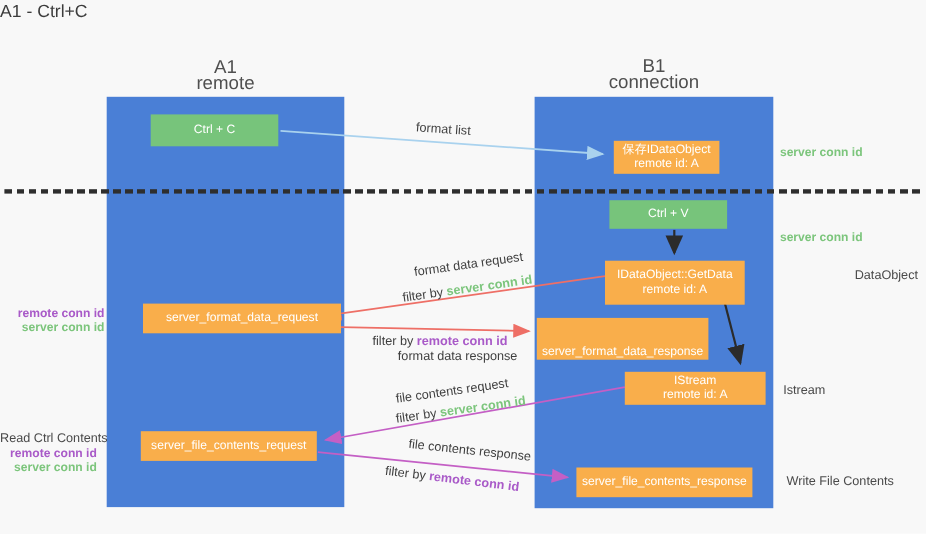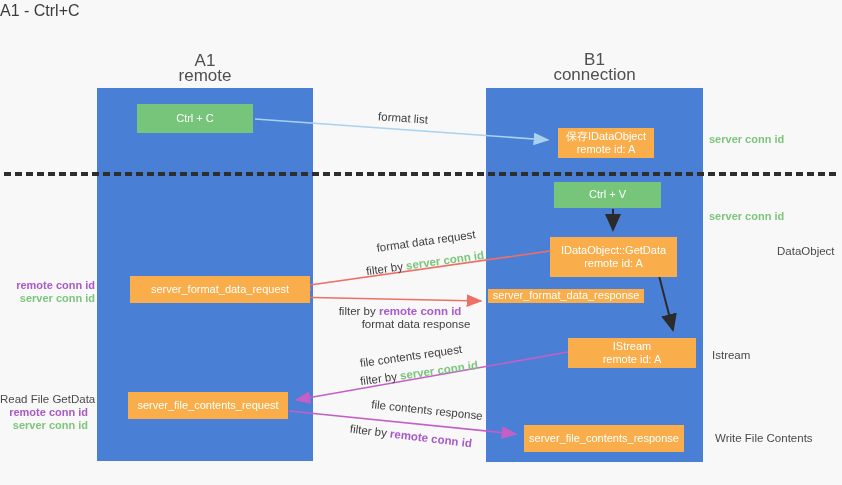--- a/index.html
+++ b/index.html
@@ -28,21 +28,21 @@
   
   .node{display:flex; flex-direction:column; align-items:center; justify-content:center;
     color:#fff; font-size:11px; line-height:13.5px; text-align:center; white-space:nowrap;}
   .green{background:var(--node_green, #77c47b);}
   .orange{background:var(--node_orange, #f9ae4b);}
   .n-ctrlc{left:137px; top:104px; width:116px; height:29px;}
   .n-save{left:558px; top:128px; width:96px; height:30px;}
   .n-ctrlv{left:554px; top:182px; width:107px; height:26px;}
   .n-getdata{left:550px; top:237px; width:127px; height:40px;}
   .n-fmtreq{left:130px; top:276px; width:180px; height:27px;}
-  .n-fmtresp{left:488px; top:289px; width:156px; height:14px;}
+  .n-fmtresp{left:488px; top:289px; width:156px; height:38px;justify-content:flex-end;}
   .n-istream{left:568px; top:338px; width:128px; height:30px;}
   .n-filereq{left:128px; top:392px; width:160px; height:27px;}
   .n-fileresp{left:524px; top:425px; width:160px; height:27px;}
   
   .side{font-size:11px; line-height:13px; white-space:nowrap;}
   .c-green{color:var(--text_green, #7cc57c); font-weight:bold;}
   .c-purple{color:var(--text_purple, #a95ac8); font-weight:bold;}
   .gray{color:#4a4a4a; font-size:11.5px;}
   .right-align{text-align:right;}
   .sl-conn1{left:0; top:279px; width:95px;}
@@ -140,21 +140,21 @@
     <div>server_file_contents_request</div>
   </div>
   <div class="abs node orange n-fileresp">
     <div>server_file_contents_response</div>
   </div>
 
   <div class="abs side right-align sl-conn1">
     <div class="c-purple">remote conn id</div>
     <div class="c-green">server conn id</div>
   </div>
-  <div class="abs side right-align gray sl-read">Read File GetData</div>
+  <div class="abs side right-align gray sl-read">Read Ctrl Contents</div>
   <div class="abs side right-align sl-conn2">
     <div class="c-purple">remote conn id</div>
     <div class="c-green">server conn id</div>
   </div>
 
   <div class="abs side c-green sr-conn1">server conn id</div>
   <div class="abs side c-green sr-conn2">server conn id</div>
   <div class="abs side gray sr-dataobject">DataObject</div>
   <div class="abs side gray sr-istream">Istream</div>
   <div class="abs side gray sr-write">Write File Contents</div>

